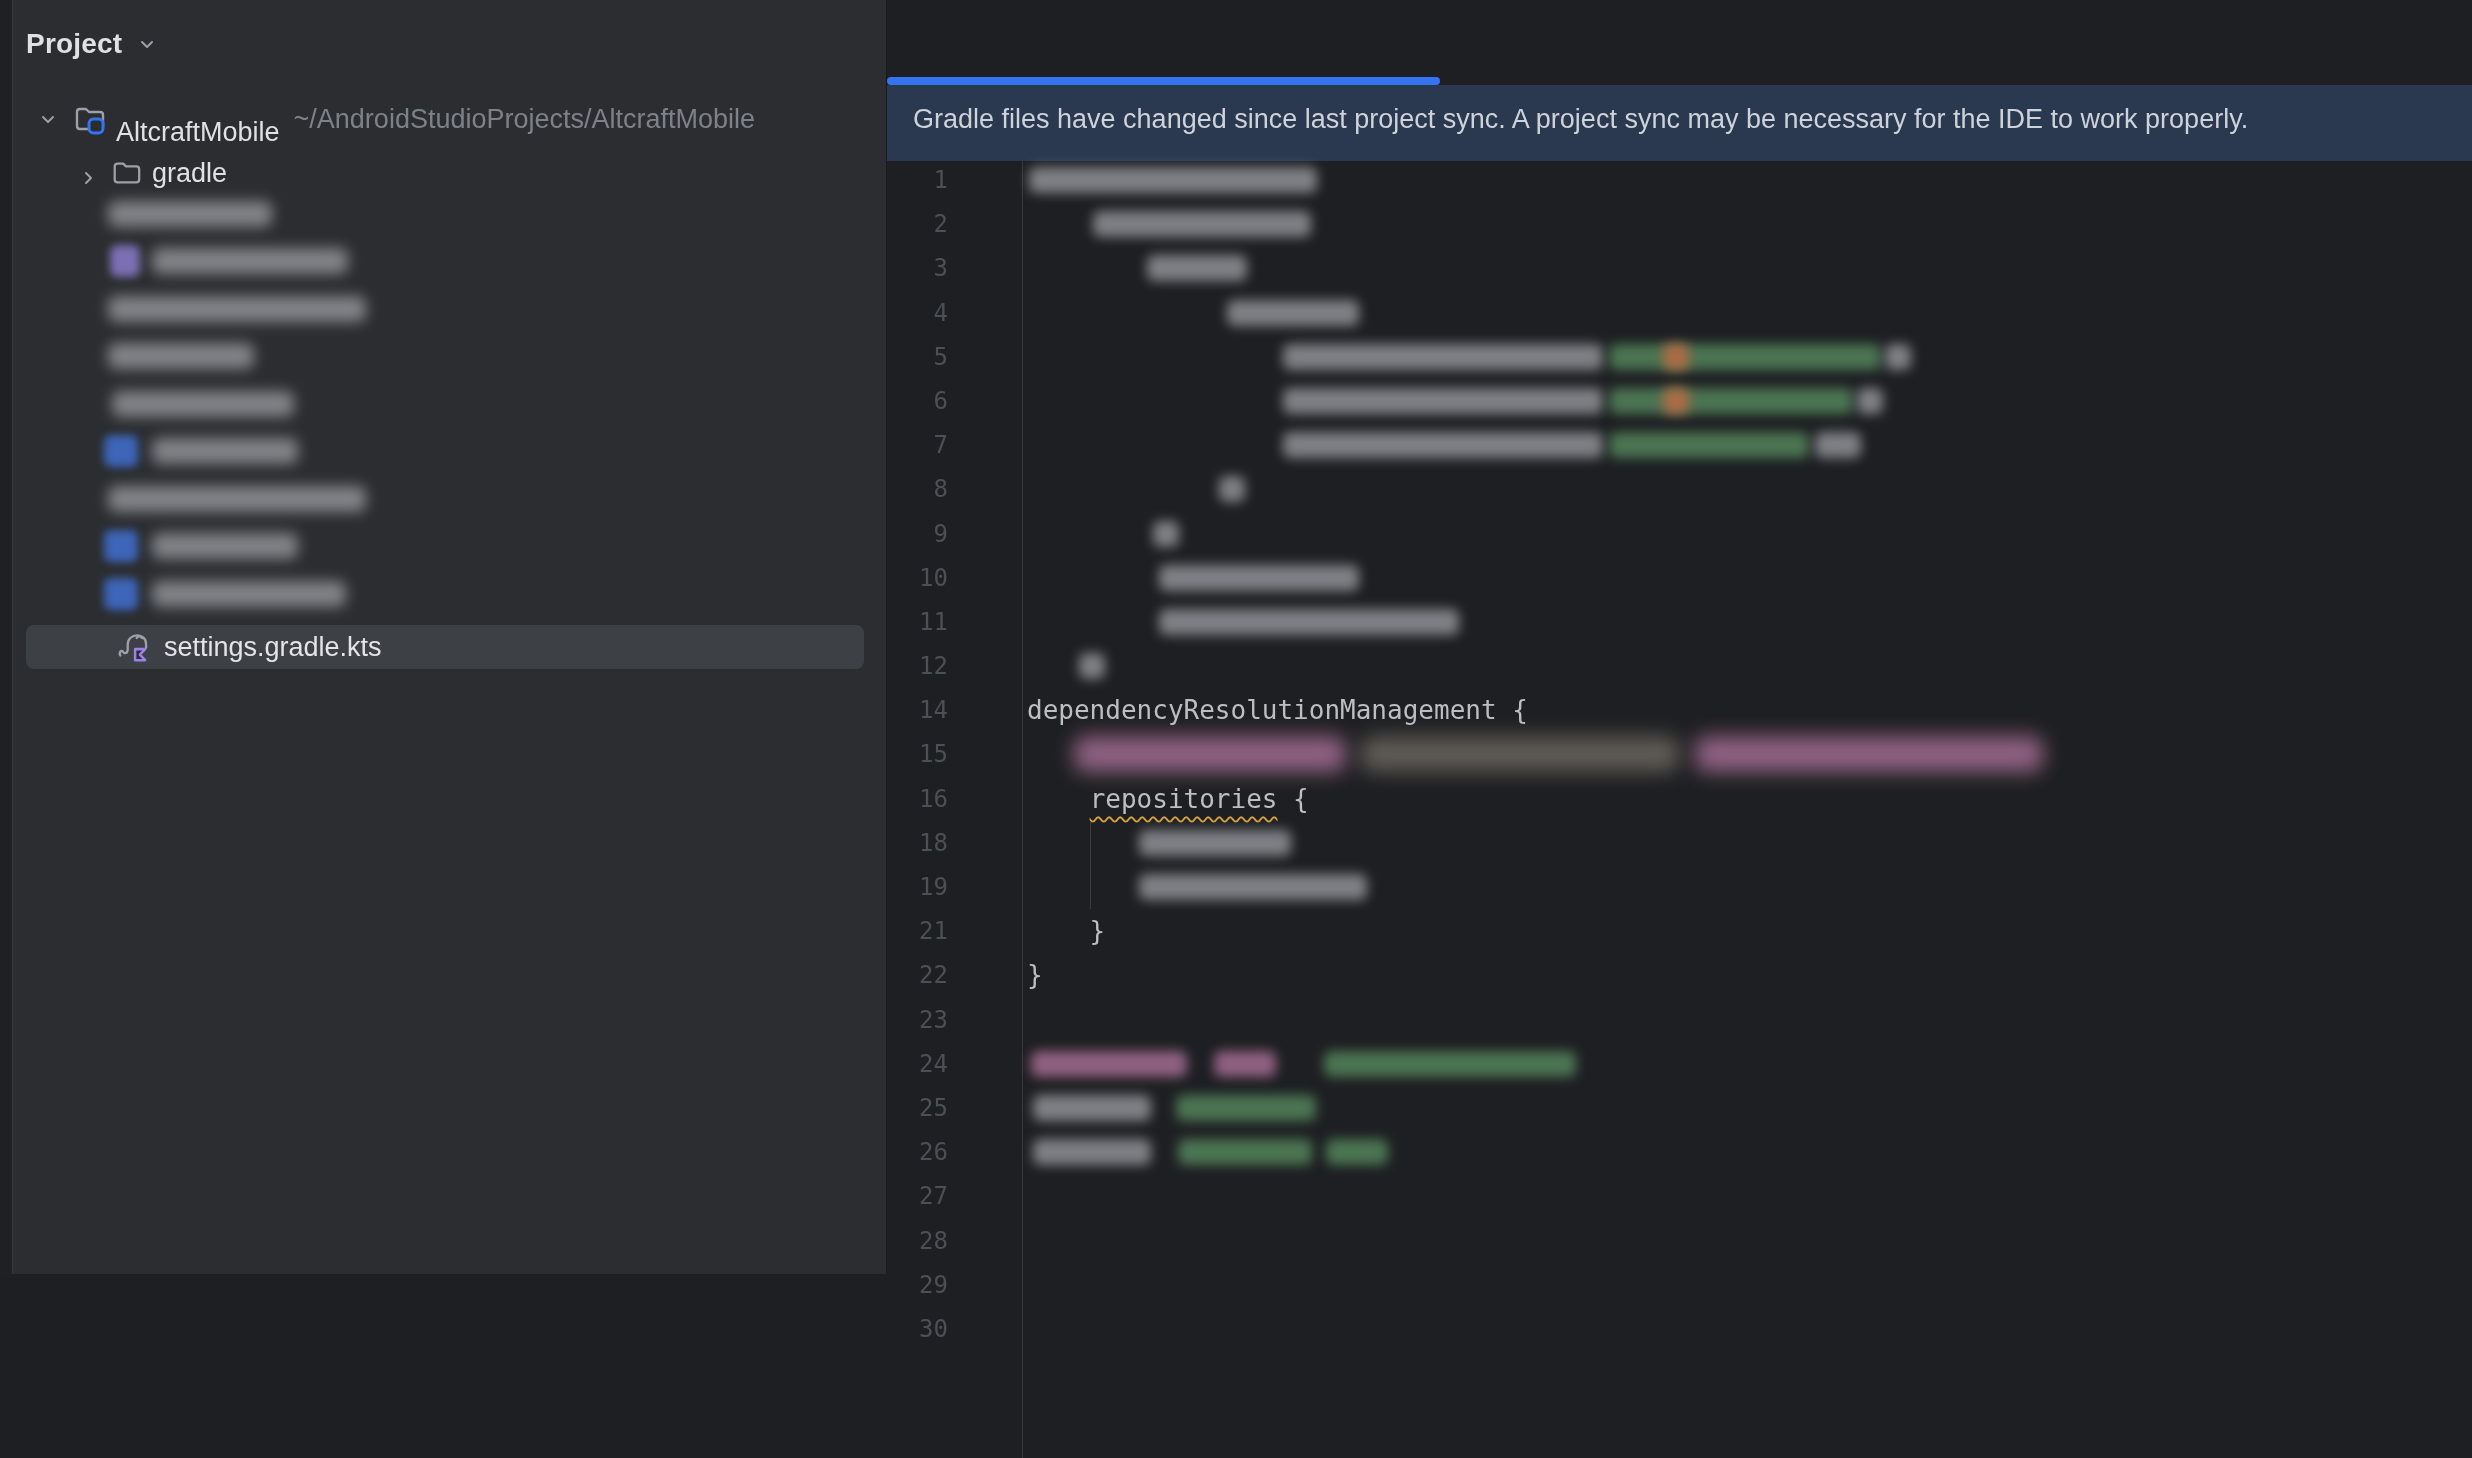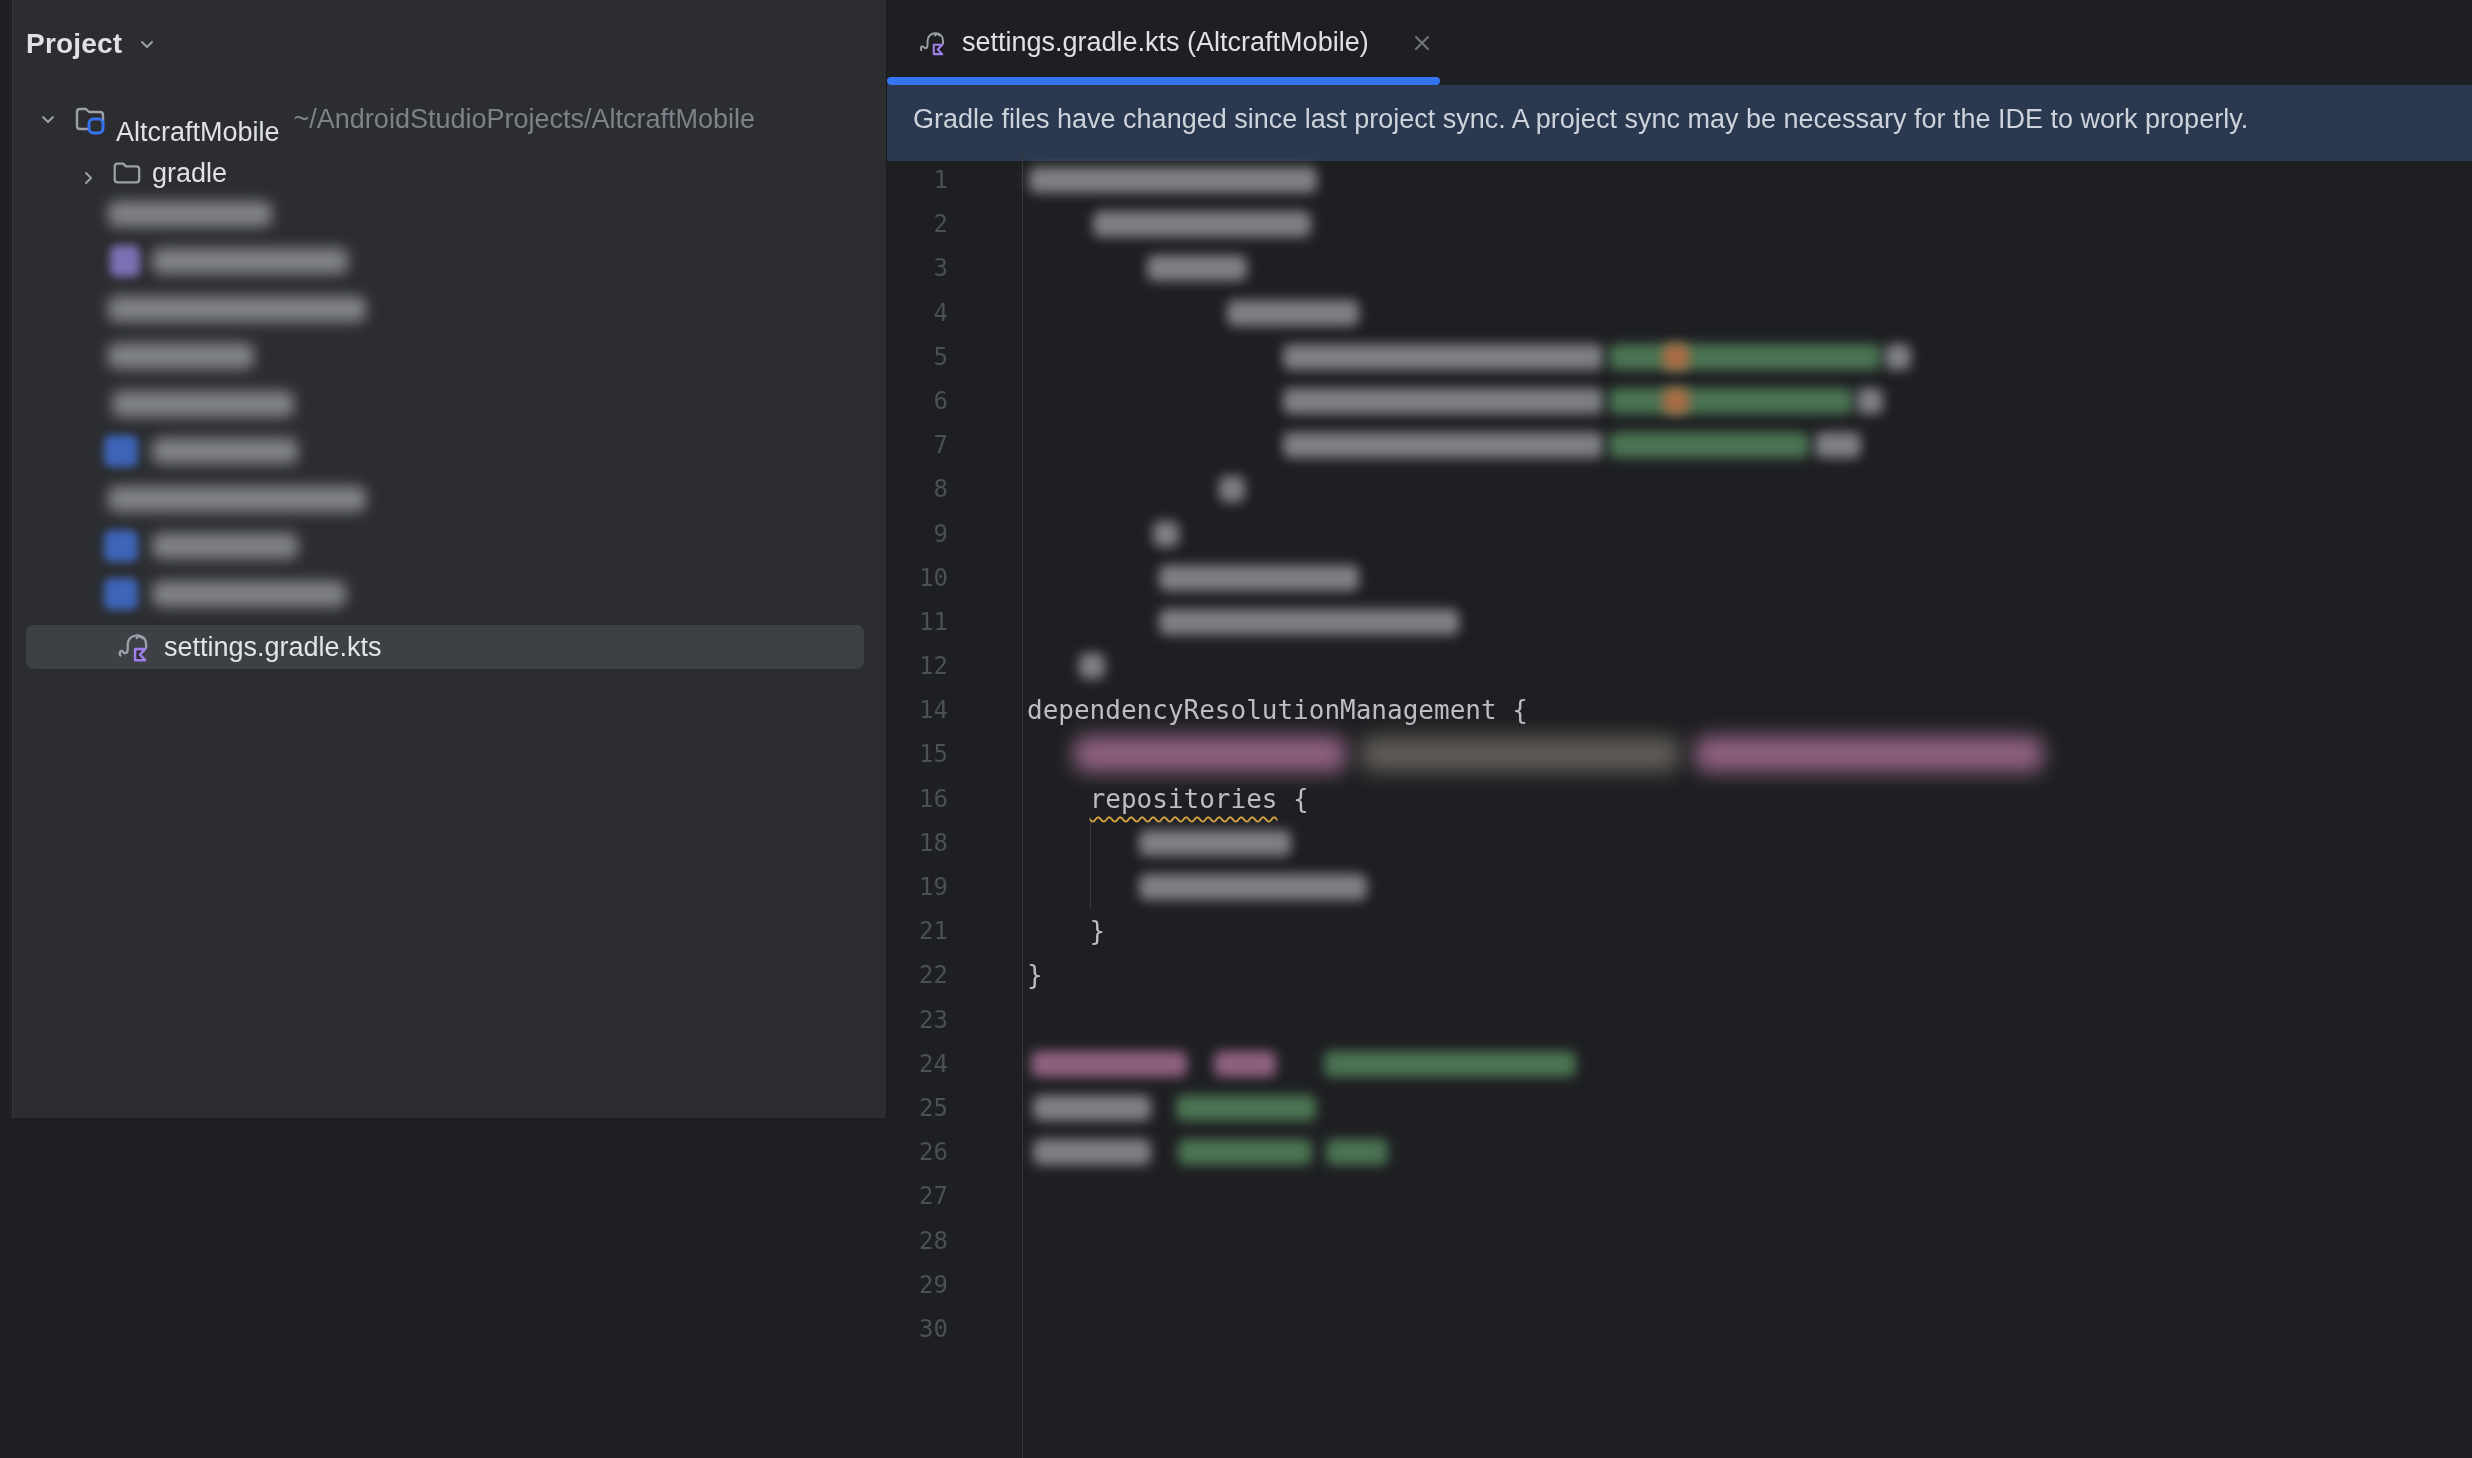--- a/index.html
+++ b/index.html
@@ -1,20 +1,20 @@
 <!DOCTYPE html>
 <html><head>
 <meta charset="utf-8">
 <style>
   html,body{margin:0;padding:0;background:#101113;}
   #app{position:relative;width:2472px;height:1458px;overflow:hidden;
        background:#1e1f22;font-family:"Liberation Sans",sans-serif;
        -webkit-font-smoothing:antialiased;}
   
-  #sidebar{position:absolute;left:0;top:0;width:886px;height:1118px;
+  #sidebar{position:absolute;left:0;top:0;width:886px;height:1274px;
            background:#2b2d30;border-right:1px solid #191a1c;}
   #stripe{position:absolute;left:0;top:0;width:12px;height:100%;
           background:#1f2023;border-right:1px solid #37393c;}
   .panel-title{position:absolute;left:26px;top:28px;font-size:28px;font-weight:700;
                color:#dfe1e5;letter-spacing:.2px;display:flex;align-items:center;gap:14px;}
   .tree-row{position:absolute;height:46px;display:flex;align-items:center;color:#dfe1e5;
             font-size:27px;white-space:nowrap;}
   .tree-row .name{font-weight:400;margin-top:26px;}
   .tree-row .path{color:#7d828a;font-weight:400;margin-left:14px;}
   .icon{display:inline-flex;align-items:center;justify-content:center;flex:0 0 auto;}
@@ -149,37 +149,20 @@
           <path d="M20 20 h9.5 l-5 5.2 5 5.3 H20 z" fill="#2b2d30" stroke="#9f7fe8" stroke-width="2.4" stroke-linejoin="round"></path>
         </svg>
       </span>
       <span style="margin-left:12px;font-size:27px;color:#e2e4e8;">settings.gradle.kts</span>
     </div>
   </div>
 
   <div id="editor">
 
     <div id="tabbar">
-      <div id="tab">
-        <div class="tab-inner">
-          <span class="icon">
-            <svg width="32" height="32" viewBox="0 0 36 36">
-              <path d="M6 26 c-1.5-2.5 0-4.5 1.5-4.2 c1.5 .3 1.2 2 3 2 c1.8 0 2.5-1.6 2.5-3.6 v-4.6 c0-5.5 4.2-8.6 9-8.6 c4.6 0 8.4 3 8.4 8.6 v3" fill="none" stroke="#9da0a8" stroke-width="2.2" stroke-linecap="round"></path>
-              <path d="M21.5 9.5 c1.2-2.2 3.8-2.2 5 0" fill="none" stroke="#9da0a8" stroke-width="2.2" stroke-linecap="round"></path>
-              <path d="M20 20 h9.5 l-5 5.2 5 5.3 H20 z" fill="#1e1f22" stroke="#9f7fe8" stroke-width="2.4" stroke-linejoin="round"></path>
-            </svg>
-          </span>
-          <span class="tab-label">settings.gradle.kts (AltcraftMobile)</span>
-          <span class="icon close">
-            <svg width="26" height="26" viewBox="0 0 26 26">
-                <path d="M7 7 L19 19 M19 7 L7 19" stroke="#8b8f96" stroke-width="2.2" stroke-linecap="round"></path>
-              </svg>
-          </span>
-        </div>
-      </div>
       <div id="tab-underline" style="background: rgb(53, 116, 240);"></div>
     </div>
 
     <div id="banner" style="background: rgb(42, 56, 80);">
       <span class="msg">Gradle files have changed since last project sync. A project sync may be necessary for the IDE to work properly.</span>
     </div>
 
     <div id="body">
       <div id="gutter-sep"></div>
       <div id="lines">

